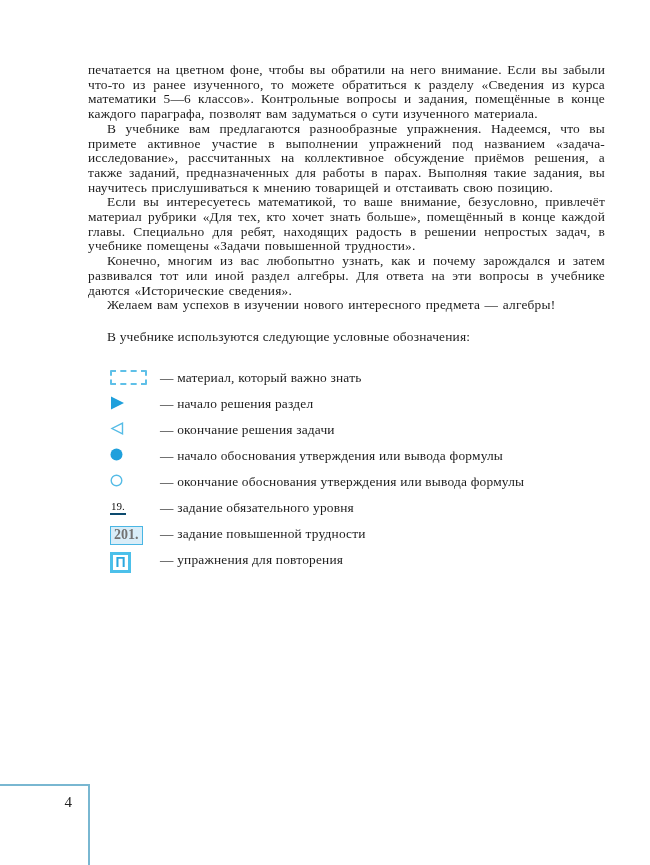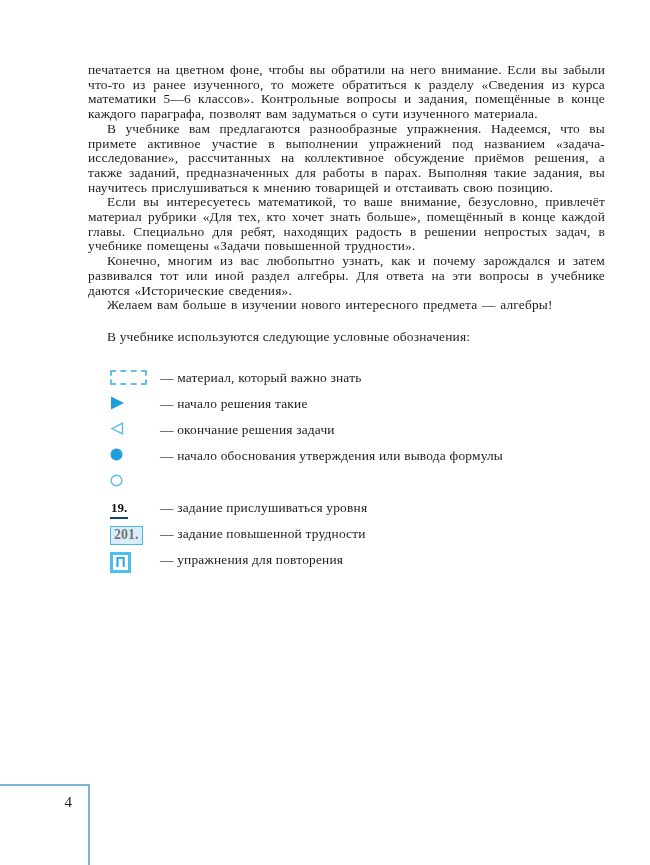--- a/index.html
+++ b/index.html
@@ -57,22 +57,22 @@
     display: inline-block;
     width: 33px;
     height: 11px;
     border: 2.5px dashed #5fc0e8;
     border-radius: 1px;
     background: #ffffff;
   }
   .dashed-box.filled { background: #d9edf8; }
   .icon-svg { display: block; }
   .num-underline {
-    font-weight: bold;
-    font-size: 13px;
+    font-weight: normal;
+    font-size: 11px;
     color: #111111;
     border-bottom: 2px solid #0c4a6e;
     padding: 0 1px 1px 1px;
   }
   .num-box {
     font-weight: bold;
     font-size: 14px;
     color: #737373;
     background: #d9edf8;
     border: 1.5px solid #49b6e4;
@@ -122,41 +122,41 @@
 </head>
 <body>
 
 <div class="page">
   <div class="content">
 
     <p class="body-par no-indent">печатается на цветном фоне, чтобы вы обратили на него внимание. Если вы забыли что-то из ранее изученного, то можете обратиться к разделу «Сведения из курса математики 5—6 классов». Контрольные вопросы и задания, помещённые в конце каждого параграфа, позволят вам задуматься о сути изученного материала.</p>
     <p class="body-par">В учебнике вам предлагаются разнообразные упражнения. Надеемся, что вы примете активное участие в выполнении упражнений под названием «задача-исследование», рассчитанных на коллективное обсуждение приёмов решения, а также заданий, предназначенных для работы в парах. Выполняя такие задания, вы научитесь прислушиваться к мнению товарищей и отстаивать свою позицию.</p>
     <p class="body-par">Если вы интересуетесь математикой, то ваше внимание, безусловно, привлечёт материал рубрики «Для тех, кто хочет знать больше», помещённый в конце каждой главы. Специально для ребят, находящих радость в решении непростых задач, в учебнике помещены «Задачи повышенной трудности».</p>
     <p class="body-par">Конечно, многим из вас любопытно узнать, как и почему зарождался и затем развивался тот или иной раздел алгебры. Для ответа на эти вопросы в учебнике даются «Исторические сведения».</p>
-    <p class="body-par">Желаем вам больше в изучении нового интересного предмета — алгебры!</p>
+    <p class="body-par">Желаем вам успехов в изучении нового интересного предмета — алгебры!</p>
 
     <p class="legend-heading">В учебнике используются следующие условные обозначения:</p>
 
     <div class="legend">
 
       <div class="legend-row">
         <span class="sym-cell">
           <span class="dashed-box"></span>
         </span>
         <span class="legend-label">— материал, который важно знать</span>
       </div>
 
 
       <div class="legend-row">
         <span class="sym-cell">
           <svg class="icon-svg" width="15" height="14" viewBox="0 0 15 14">
             <polygon points="1,0.5 14,7 1,13.5" fill="#1fa0dc"></polygon>
           </svg>
         </span>
-        <span class="legend-label">— начало решения такие</span>
+        <span class="legend-label">— начало решения раздел</span>
       </div>
 
       <div class="legend-row">
         <span class="sym-cell">
           <svg class="icon-svg" width="14" height="13" viewBox="0 0 14 13">
             <polygon points="12.5,1.2 2,6.5 12.5,11.8" fill="none" stroke="#56bce6" stroke-width="1.4"></polygon>
           </svg>
         </span>
         <span class="legend-label">— окончание решения задачи</span>
       </div>
@@ -169,27 +169,28 @@
         </span>
         <span class="legend-label">— начало обоснования утверждения или вывода формулы</span>
       </div>
 
       <div class="legend-row">
         <span class="sym-cell">
           <svg class="icon-svg" width="13" height="13" viewBox="0 0 13 13">
             <circle cx="6.5" cy="6.5" r="5.3" fill="none" stroke="#56bce6" stroke-width="1.4"></circle>
           </svg>
         </span>
+        <span class="legend-label">— окончание обоснования утверждения или вывода формулы</span>
       </div>
 
       <div class="legend-row">
         <span class="sym-cell">
           <span class="num-underline">19.</span>
         </span>
-        <span class="legend-label">— задание прислушиваться уровня</span>
+        <span class="legend-label">— задание обязательного уровня</span>
       </div>
 
       <div class="legend-row">
         <span class="sym-cell">
           <span class="num-box">201.</span>
         </span>
         <span class="legend-label">— задание повышенной трудности</span>
       </div>
 
       <div class="legend-row">

